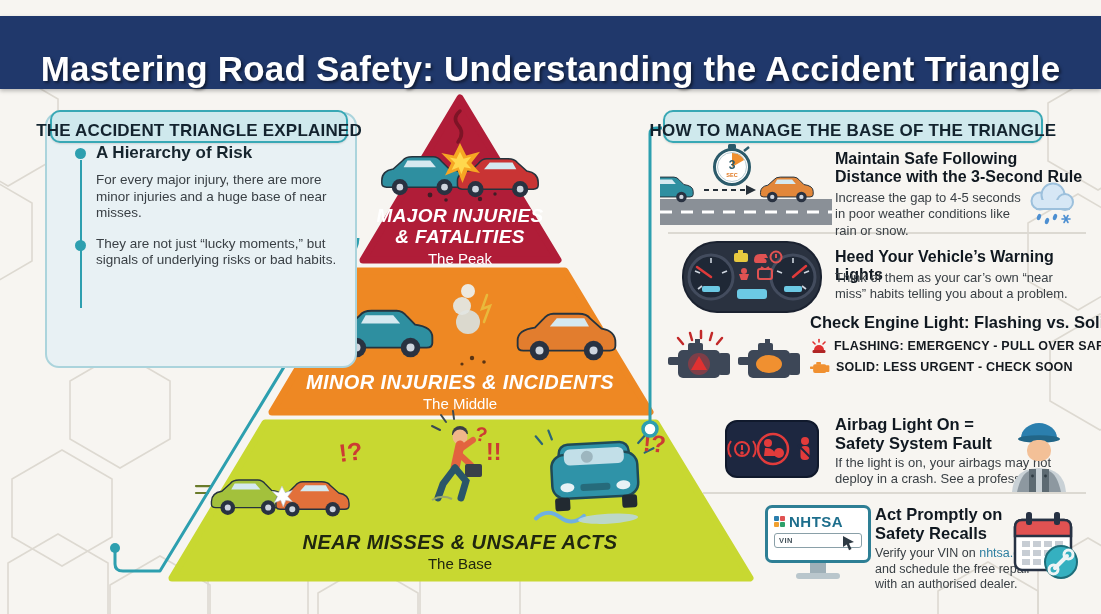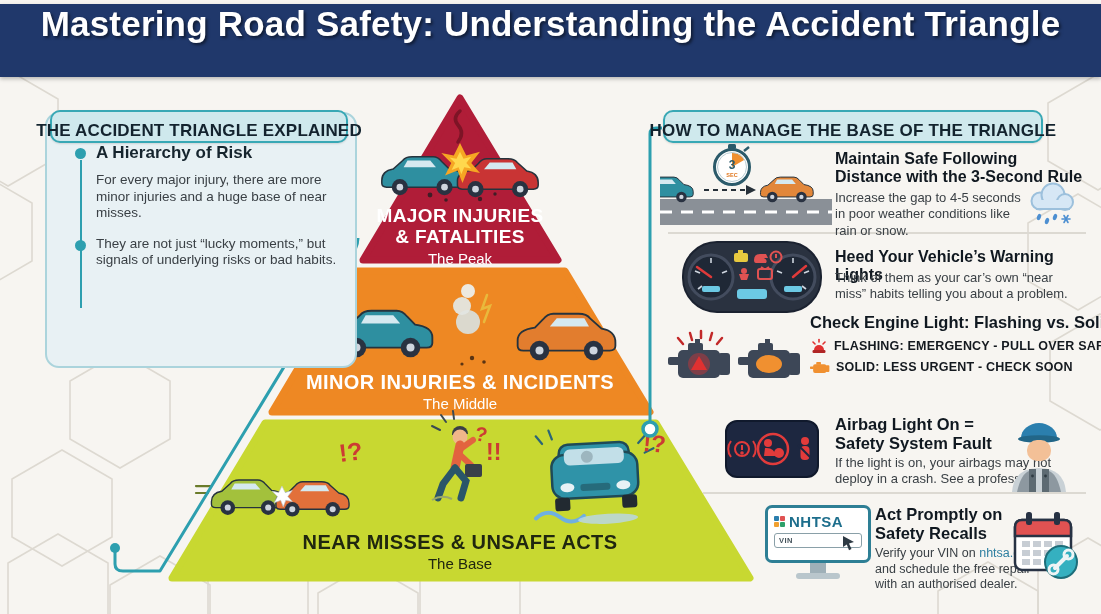--- a/index.html
+++ b/index.html
@@ -4,22 +4,22 @@
 <style>
   html,body{margin:0;padding:0;background:#e9e7e2;}
   *{box-sizing:border-box;}
   #canvas{
     position:relative;width:1101px;height:614px;overflow:hidden;
     background:#f7f5f1;font-family:"Liberation Sans",sans-serif;
   }
   .abs{position:absolute;}
   
   #title-bar{
-    left:0;top:4px;width:1101px;height:73px;background:#20386b;
-    display:flex;align-items:flex-start;justify-content:center;
+    left:0;top:16px;width:1101px;height:73px;background:#20386b;
+    display:flex;align-items:flex-end;justify-content:center;
     box-shadow:0 2px 4px rgba(0,0,0,.25);z-index:6;
   }
   #title-bar .title{
     color:#ffffff;font-size:35px;font-weight:700;letter-spacing:.2px;
     text-shadow:2px 2px 3px rgba(0,0,0,.5);white-space:nowrap;
   }
   
   .pill{
     background:#cfe9ed;border:2px solid #38a8b5;border-radius:10px;
     display:flex;align-items:flex-end;justify-content:center;
@@ -35,21 +35,21 @@
   .lp-item{position:relative;padding-left:30px;margin-bottom:14px;}
   .lp-dot{position:absolute;left:9px;top:4px;width:11px;height:11px;border-radius:50%;background:#2d9faf;}
   .lp-line{position:absolute;left:80px;top:160px;width:2px;height:148px;background:#2d9faf;z-index:4;}
   .lp-head{font-weight:700;font-size:17px;line-height:1.08;color:#16252e;}
   .lp-body{font-size:13.5px;line-height:1.22;color:#3a4045;margin-top:10px;}
   .lp-item.i2 .lp-head{width:215px;}
   .lp-item.i3 .lp-head{width:235px;}
   .lp-body{width:254px;}
   
   .tier-label{text-align:center;z-index:3;}
-  .tier-label .main{font-weight:700;letter-spacing:.4px;line-height:1.12;}
+  .tier-label .main{font-weight:700;letter-spacing:.4px;line-height:1.12;font-style:italic;}
   .tier-label .sub{font-size:15px;margin-top:2px;}
   #peak-label{left:376px;top:205px;width:168px;color:#ffffff;}
   #peak-label .main{font-size:19px;}
   #mid-label{left:300px;top:371px;width:320px;color:#ffffff;}
   #mid-label .main{font-size:20px;}
   #base-label{left:290px;top:531px;width:340px;color:#20270f;}
   #base-label .main{font-size:20px;}
   
   .rp-head{font-weight:700;color:#101820;font-size:16px;line-height:1.15;z-index:5;}
   .rp-body{font-size:13px;color:#3a4045;line-height:1.25;z-index:5;}

